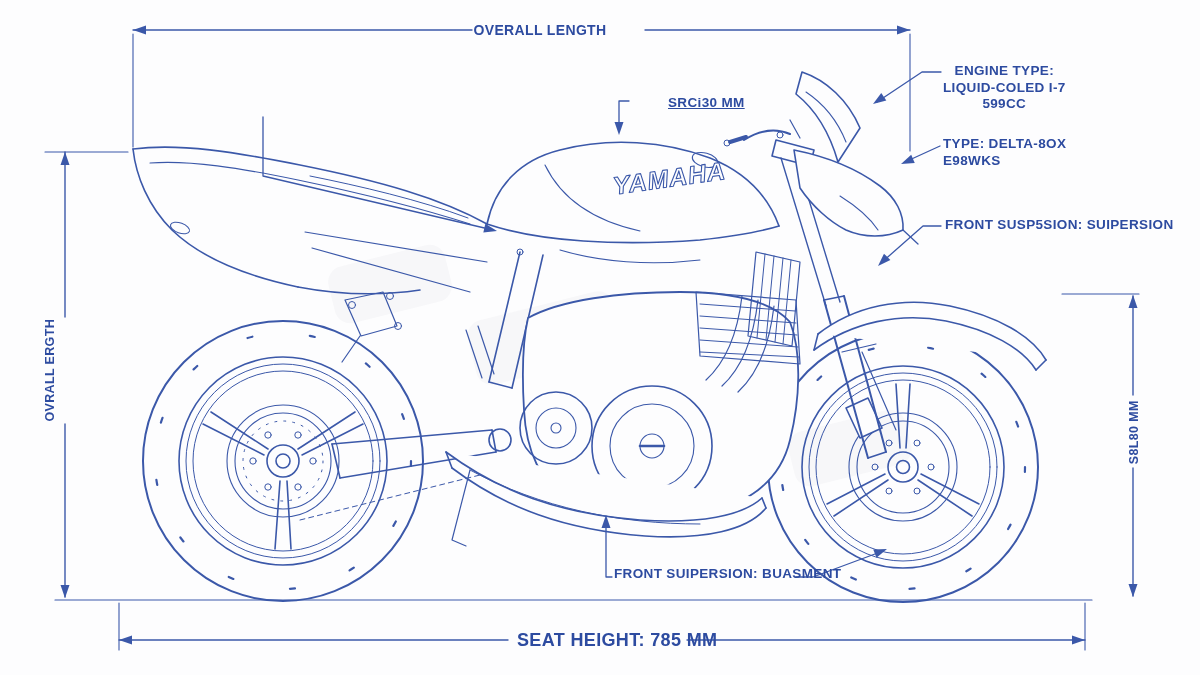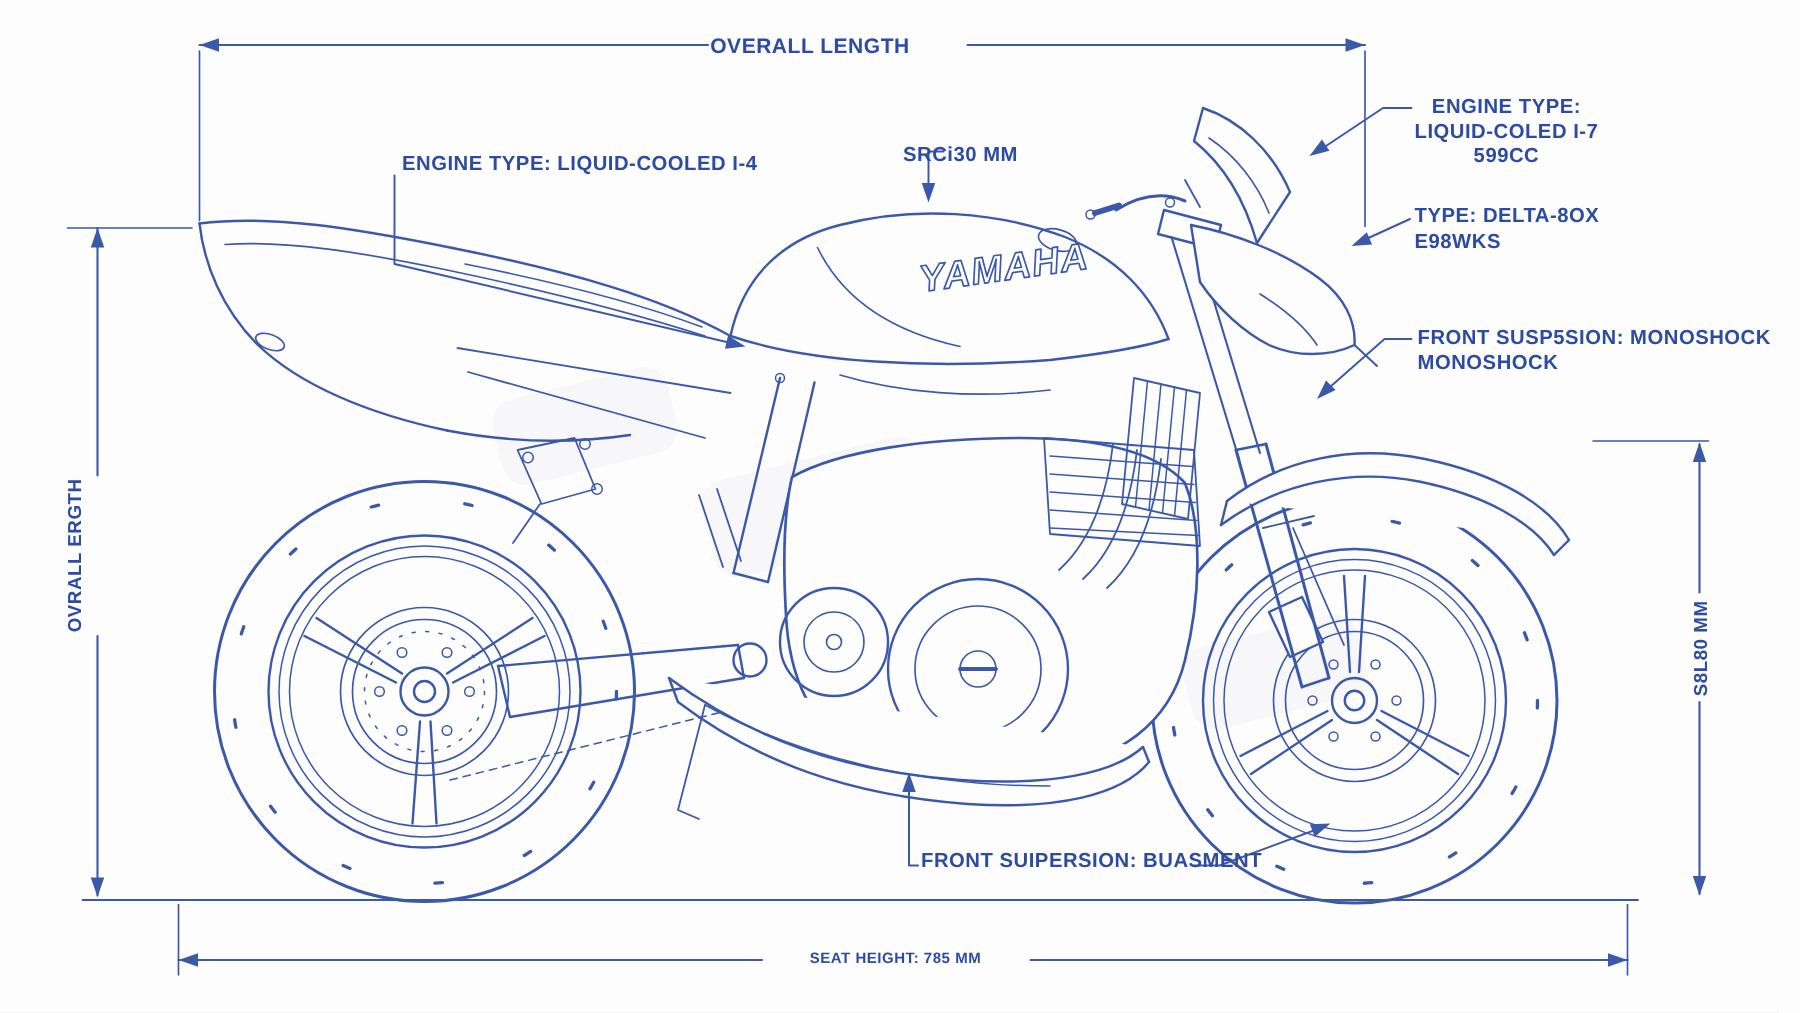--- a/index.html
+++ b/index.html
@@ -232,37 +232,35 @@
       <polygon points="0,0 -13,-4.5 -13,4.5" transform="translate(887,549) rotate(-21)"></polygon>
     </g>
   </svg>
 
   <div class="lbl center" style="left:460px;top:22px;width:160px;font-size:14px;text-align:center;">OVERALL LENGTH</div>
 
   <div class="lbl vert" style="left:-12px;top:362px;width:124px;">OVRALL ERGTH</div>
 
   <div class="lbl vert" style="left:1084px;top:424px;width:100px;">S8L80 MM</div>
 
-  <div class="lbl" style="left:268px;top:101px;">ENGINE TYPE: LIQUID-COOLED I-4</div>
-
-  <div class="lbl" style="left:602px;top:95px;">SRCi30 MM</div>
+
+  <div class="lbl" style="left:668px;top:95px;text-decoration:underline;">SRCi30 MM</div>
 
   <div class="lbl" style="left:943px;top:63px;text-align:center;">
     <div>ENGINE TYPE:</div>
     <div>LIQUID-COLED I-7</div>
     <div>599CC</div>
   </div>
 
   <div class="lbl" style="left:943px;top:136px;">
     <div>TYPE: DELTA-8OX</div>
     <div>E98WKS</div>
   </div>
 
   <div class="lbl" style="left:945px;top:217px;">
-    <div>FRONT SUSP5SION: MONOSHOCK</div>
-    <div>MONOSHOCK</div>
+    <div>FRONT SUSP5SION: SUIPERSION</div>
   </div>
 
   <div class="lbl" style="left:614px;top:566px;text-align:right;">FRONT SUIPERSION: BUASMENT</div>
 
-  <div class="lbl center" style="left:517px;top:632px;width:160px;font-size:10px;">SEAT HEIGHT: 785 MM</div>
+  <div class="lbl center" style="left:517px;top:632px;width:160px;font-size:18px;">SEAT HEIGHT: 785 MM</div>
 
 </div>
 
 </body></html>

